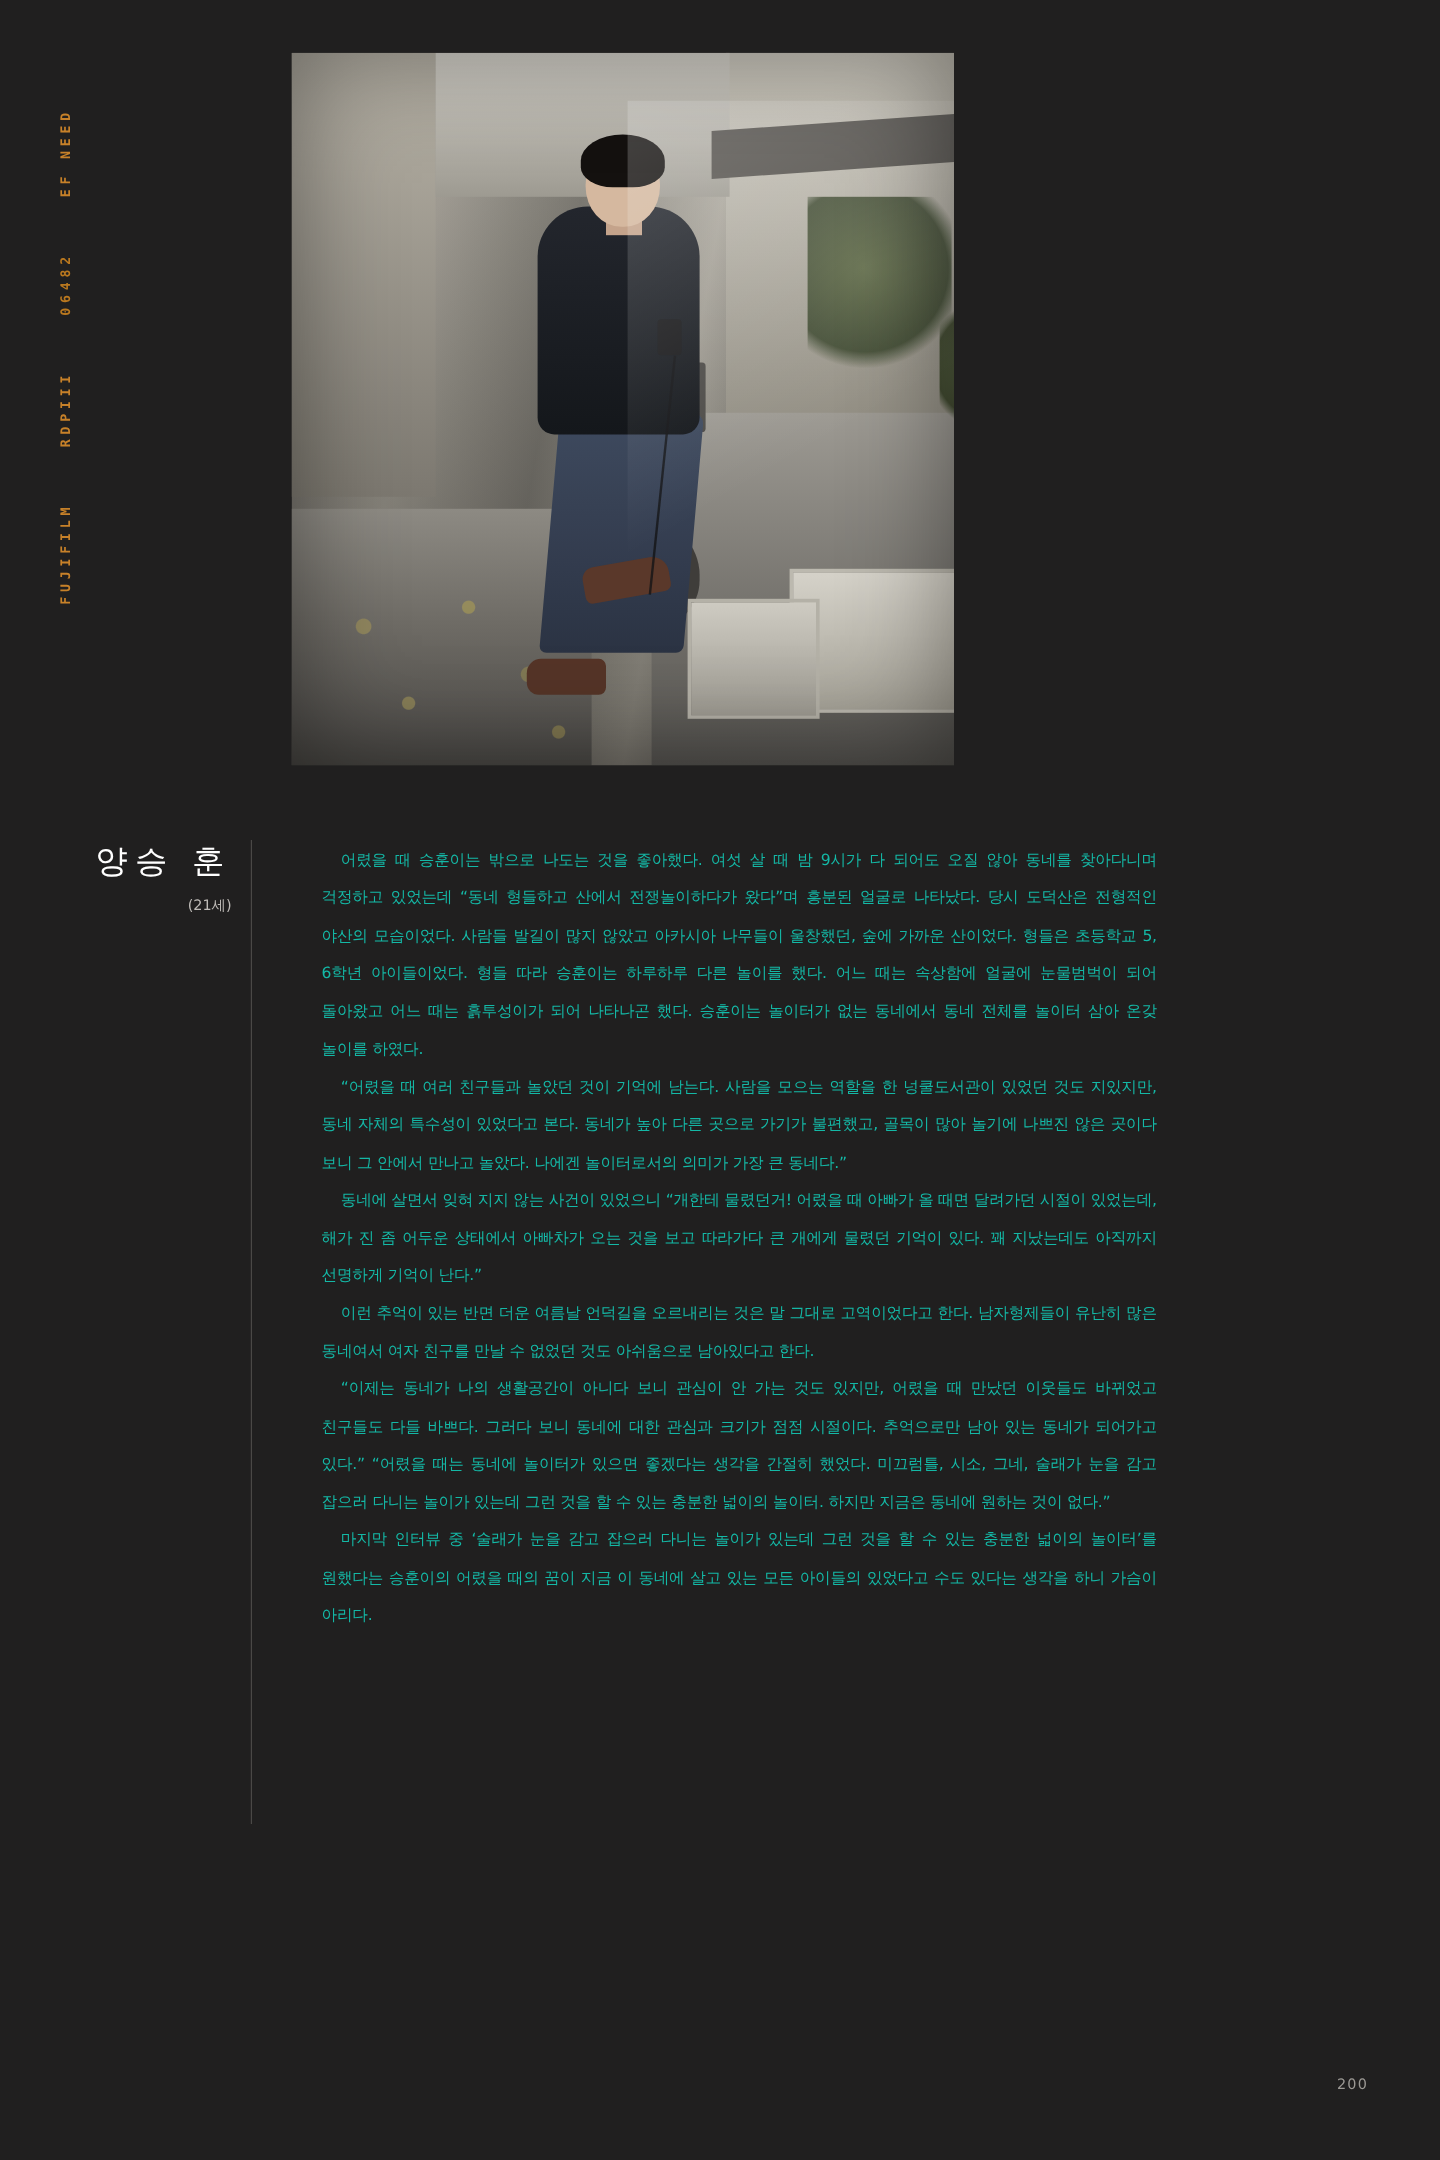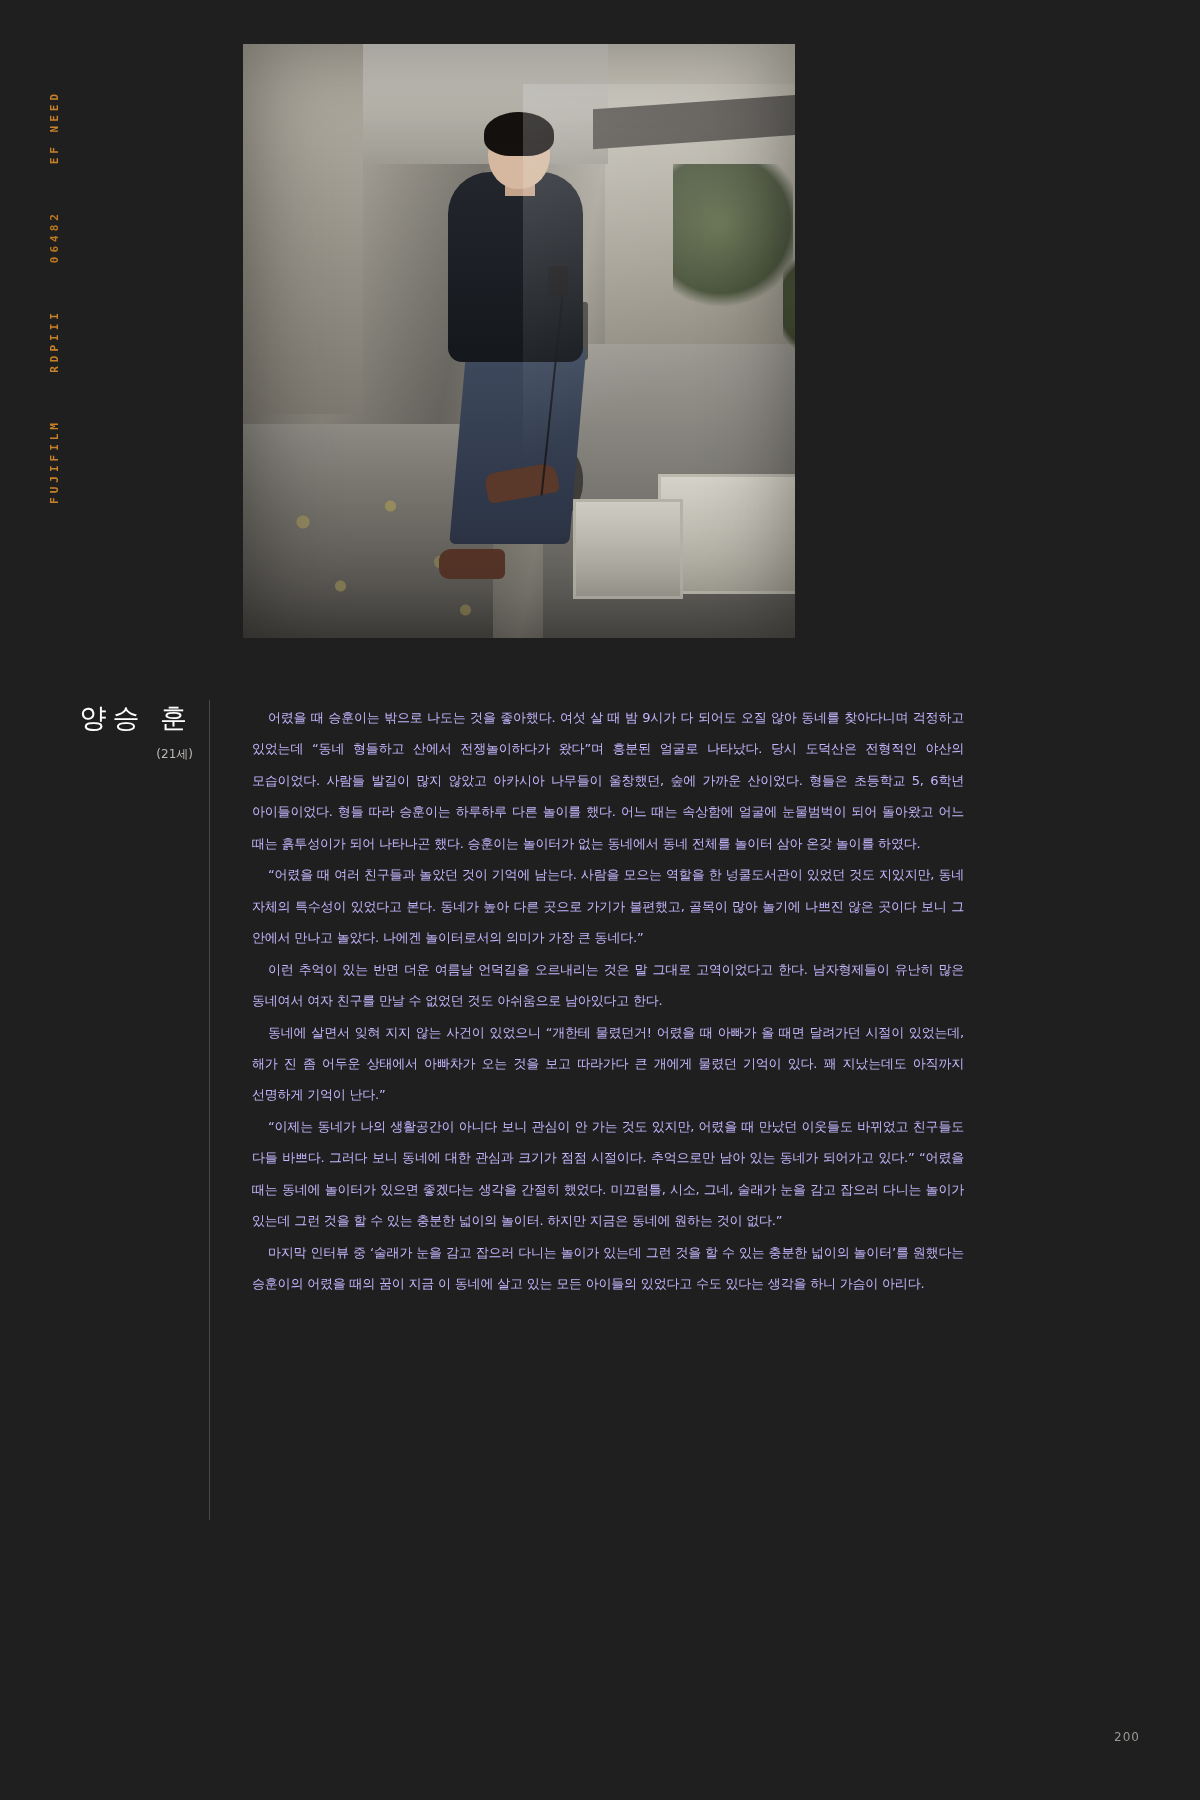--- a/index.html
+++ b/index.html
@@ -141,22 +141,22 @@
     margin-left: 23px;
   }
 
   
   .body-col {
     position: absolute;
     left: 252px; top: 702px;
     width: 712px;
   }
   .body-col p {
-    margin: 0 0 0 0;
-    color: #c4b5fd;
+    margin: 0 0 0 16px;
+    color: #14b8a6;
     font-size: 13px;
     line-height: 2.42;
     text-align: justify;
     text-indent: 16px;
     letter-spacing: -0.2px;
     word-break: keep-all;
   }
 
   .page-num {
     position: absolute;
@@ -208,21 +208,21 @@
   </div>
 
   <div class="name-block">
     <div class="name-ko">양승 훈</div>
     <div class="name-age">(21세)</div>
   </div>
 
   <div class="body-col">
     <p>어렸을 때 승훈이는 밖으로 나도는 것을 좋아했다. 여섯 살 때 밤 9시가 다 되어도 오질 않아 동네를 찾아다니며 걱정하고 있었는데 “동네 형들하고 산에서 전쟁놀이하다가 왔다”며 흥분된 얼굴로 나타났다. 당시 도덕산은 전형적인 야산의 모습이었다. 사람들 발길이 많지 않았고 아카시아 나무들이 울창했던, 숲에 가까운 산이었다. 형들은 초등학교 5, 6학년 아이들이었다. 형들 따라 승훈이는 하루하루 다른 놀이를 했다. 어느 때는 속상함에 얼굴에 눈물범벅이 되어 돌아왔고 어느 때는 흙투성이가 되어 나타나곤 했다. 승훈이는 놀이터가 없는 동네에서 동네 전체를 놀이터 삼아 온갖 놀이를 하였다.</p>
     <p>“어렸을 때 여러 친구들과 놀았던 것이 기억에 남는다. 사람을 모으는 역할을 한 넝쿨도서관이 있었던 것도 지있지만, 동네 자체의 특수성이 있었다고 본다. 동네가 높아 다른 곳으로 가기가 불편했고, 골목이 많아 놀기에 나쁘진 않은 곳이다 보니 그 안에서 만나고 놀았다. 나에겐 놀이터로서의 의미가 가장 큰 동네다.”</p>
+    <p>동네에 살면서 잊혀 지지 않는 사건이 있었으니 “개한테 물렸던거! 어렸을 때 아빠가 올 때면 달려가던 시절이 있었는데, 해가 진 좀 어두운 상태에서  아빠차가 오는 것을 보고 따라가다 큰 개에게 물렸던 기억이 있다. 꽤 지났는데도 아직까지 선명하게 기억이 난다.”</p>
     <p>이런 추억이 있는 반면 더운 여름날 언덕길을 오르내리는 것은 말 그대로 고역이었다고 한다. 남자형제들이 유난히 많은 동네여서 여자 친구를 만날 수 없었던 것도 아쉬움으로 남아있다고 한다.</p>
-    <p>동네에 살면서 잊혀 지지 않는 사건이 있었으니 “개한테 물렸던거! 어렸을 때 아빠가 올 때면 달려가던 시절이 있었는데, 해가 진 좀 어두운 상태에서  아빠차가 오는 것을 보고 따라가다 큰 개에게 물렸던 기억이 있다. 꽤 지났는데도 아직까지 선명하게 기억이 난다.”</p>
     <p>“이제는 동네가 나의 생활공간이 아니다 보니 관심이 안 가는 것도 있지만, 어렸을 때 만났던 이웃들도 바뀌었고 친구들도 다들 바쁘다. 그러다 보니 동네에 대한 관심과 크기가 점점 시절이다. 추억으로만 남아 있는 동네가 되어가고 있다.” “어렸을 때는 동네에 놀이터가 있으면 좋겠다는 생각을 간절히 했었다. 미끄럼틀, 시소, 그네, 술래가 눈을 감고 잡으러 다니는 놀이가 있는데 그런 것을 할 수 있는 충분한 넓이의 놀이터. 하지만 지금은 동네에 원하는 것이 없다.”</p>
     <p>마지막 인터뷰 중 ‘술래가 눈을 감고 잡으러 다니는 놀이가 있는데 그런 것을 할 수 있는 충분한 넓이의 놀이터’를 원했다는 승훈이의 어렸을 때의 꿈이 지금 이 동네에 살고 있는 모든 아이들의 있었다고 수도 있다는 생각을 하니 가슴이 아리다.</p>
   </div>
 
   <div class="page-num">200</div>
 
 </div>
 
 </body></html>

